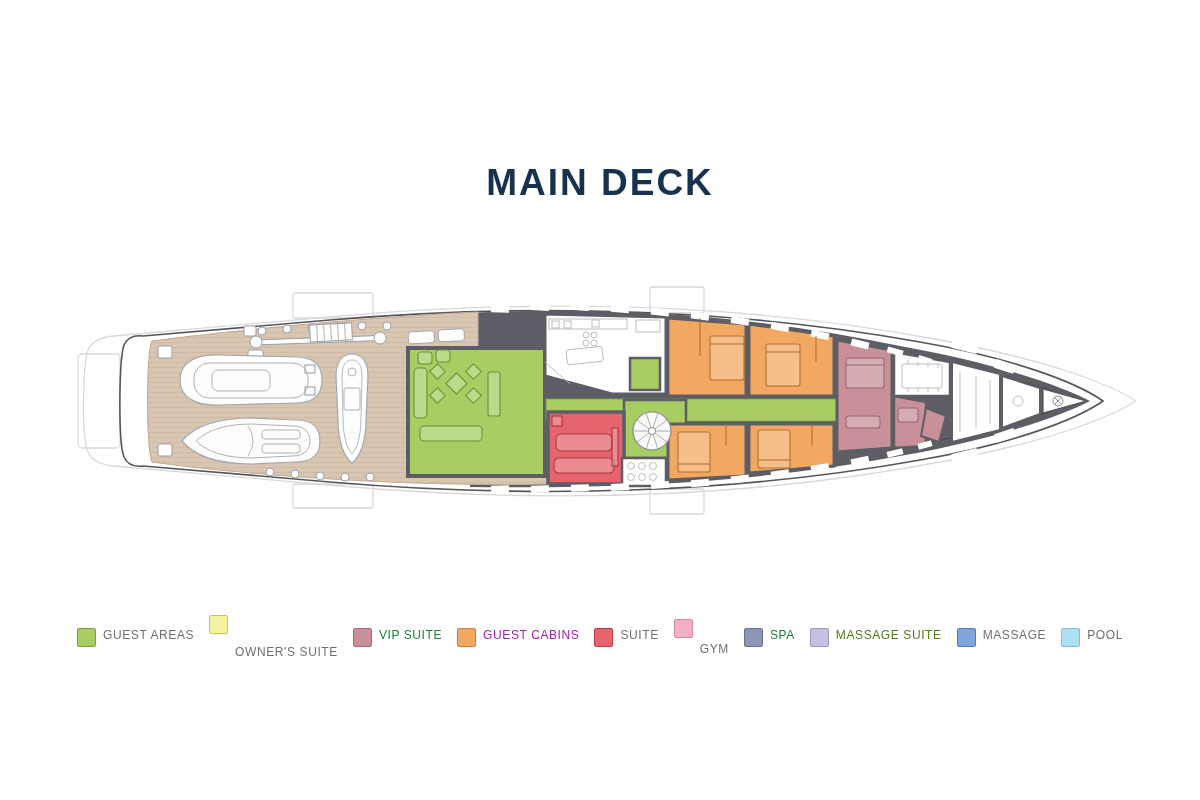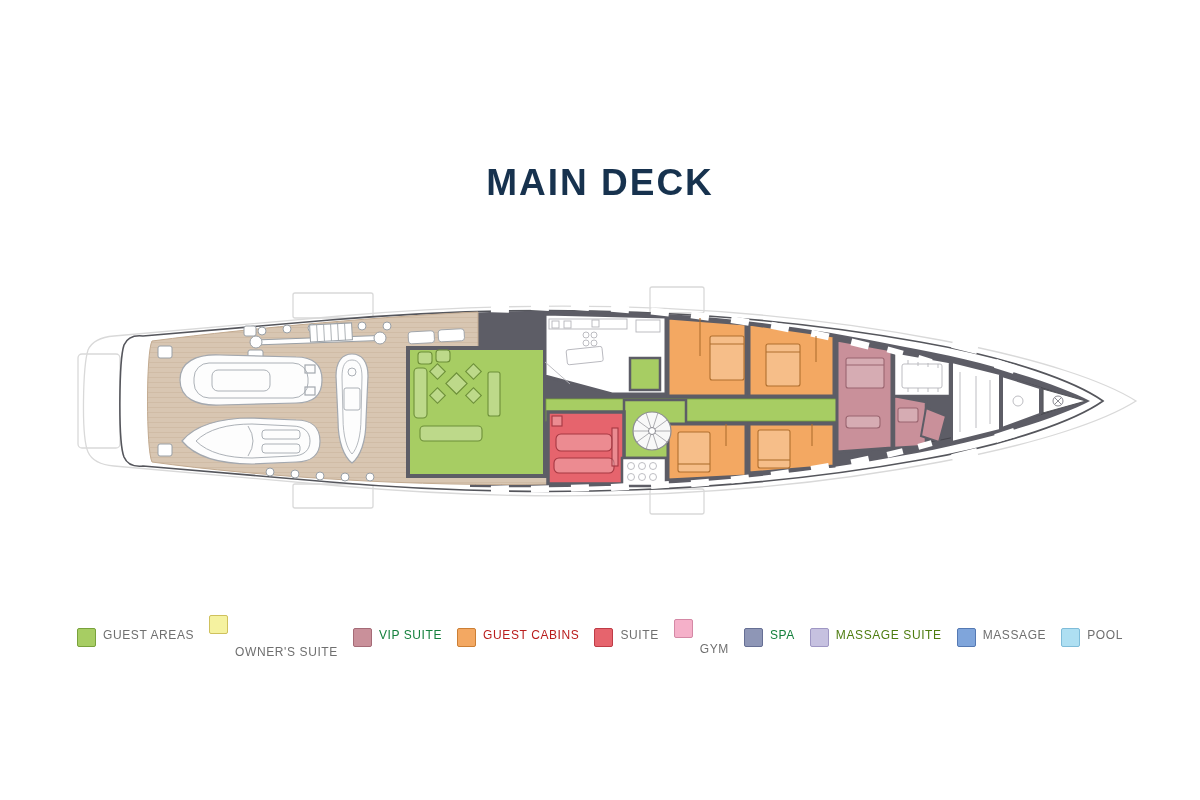--- a/index.html
+++ b/index.html
@@ -286,21 +286,21 @@
     <div class="legend-item">
       <span class="swatch" style="background-color: rgb(245, 242, 160); border-color: rgb(207, 193, 93);"></span>
       <span class="legend-label" style="color: rgb(111, 111, 111); margin-top: 30px;">OWNER'S SUITE</span>
     </div>
     <div class="legend-item">
       <span class="swatch" style="background-color: rgb(201, 144, 154); border-color: rgb(165, 107, 119);"></span>
       <span class="legend-label" style="color: #15803d;">VIP SUITE</span>
     </div>
     <div class="legend-item">
       <span class="swatch" style="background-color: rgb(243, 168, 98); border-color: rgb(204, 127, 53);"></span>
-      <span class="legend-label" style="color: #b91c1c;">GUEST CABINS</span>
+      <span class="legend-label" style="color: #a21caf;">GUEST CABINS</span>
     </div>
     <div class="legend-item">
       <span class="swatch" style="background-color: rgb(230, 100, 109); border-color: rgb(191, 60, 71);"></span>
       <span class="legend-label" style="color: rgb(111, 111, 111);">SUITE</span>
     </div>
     <div class="legend-item">
       <span class="swatch" style="background-color: rgb(245, 176, 201); border-color: rgb(212, 136, 165);"></span>
       <span class="legend-label" style="color: rgb(111, 111, 111); margin-top: 23px;">GYM</span>
     </div>
     <div class="legend-item">

